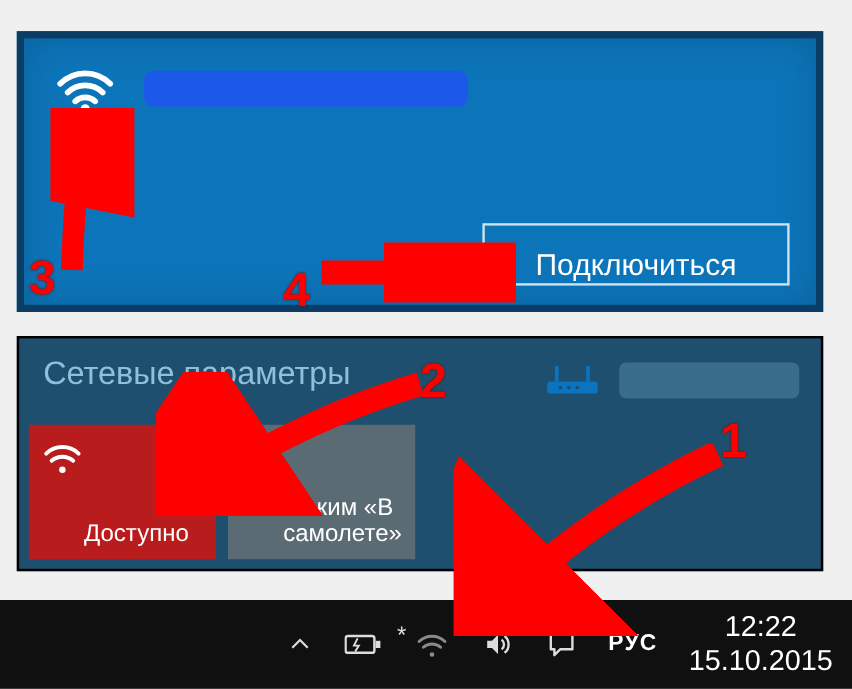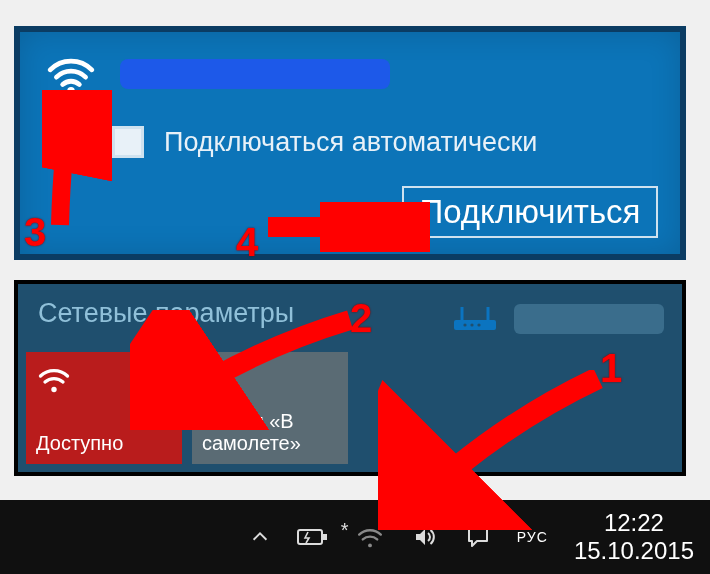--- a/index.html
+++ b/index.html
@@ -40,54 +40,54 @@
     background: #e8f1f8;
   }
   .chk-label { color: #e8f1f8; font-size: 27px; font-weight: 300; }
 
   .connect-btn {
     position: absolute; right: 22px; bottom: 16px;
     width: 256px; height: 52px;
     border: 2px solid #cfe2ef;
     background: #0c74b8;
     color: #ffffff;
-    font-size: 33px; font-weight: 400;
-    display: flex; align-items: center; justify-content: center;
+    font-size: 25px; font-weight: 400;
+    display: flex; align-items: flex-end; justify-content: center;
     cursor: pointer;
   }
 
   .marker {
     position: absolute;
     color: #ff0000; font-size: 40px; font-weight: 700;
     text-shadow: 0 0 2px #700;
     pointer-events: none;
   }
   
   .arrow { position: absolute; pointer-events: none; }
 
   
   .bottom-panel {
     position: absolute;
     left: 14px; top: 280px;
     width: 672px; height: 196px;
     background: #1f4f6e;
-    border: 4px solid #000000;
+    border: 2px solid #000000;
   }
   .settings-head {
     position: absolute; left: 20px; top: 14px;
     color: #90c0d9; font-size: 27px; font-weight: 300;
   }
   .tiles {
     position: absolute; left: 8px; bottom: 8px;
     display: flex; gap: 10px;
   }
   .tile {
     width: 156px; height: 112px;
     color: #fff; font-size: 20px;
-    display: flex; flex-direction: column;
+    display: flex; 
     padding: 12px 8px 10px 10px;
     cursor: pointer;
   }
   .tile.wifi { background: #b91c1c; }
   .tile.airplane { background: #5a6b74; }
   .tile-label { margin-top: auto; font-size: 20px; line-height: 1.1; }
 
   .router-row{
     position:absolute; right:18px; top:20px;
     display:flex; align-items:center; gap:14px;
@@ -103,21 +103,21 @@
     display: flex; align-items: center;
     color: #fff;
   }
   .tray {
     margin-left: auto;
     display: flex; align-items: center; gap: 26px;
     padding-right: 16px;
   }
   .tray .ico { color: #dcdcdc; }
   .clock { text-align: center; font-size: 24px; line-height: 1.15; }
-  .lang { font-size: 14px; letter-spacing: 1px; }
+  .lang { font-size: 19px; letter-spacing: 1px; font-weight: bold; }
 
   
   svg.icon { display: block; }
 
 </style>
 </head>
 <body>
 
 <div class="top-panel">
 
@@ -128,24 +128,20 @@
           <path d="M2 8 A14 14 0 0 1 22 8"></path>
           <path d="M5 11.5 A10 10 0 0 1 19 11.5"></path>
           <path d="M8 15 A6 6 0 0 1 16 15"></path>
         </g>
         <circle cx="12" cy="18" r="1.8" fill="#ffffff"></circle>
       </svg>
     </span>
     <div class="net-name-redact"></div>
   </div>
 
-  <div class="chk-row">
-    <div class="chk"></div>
-    <span class="chk-label">Подключаться автоматически</span>
-  </div>
 
   <div class="connect-btn">
     <span>Подключиться</span>
   </div>
 </div>
 
 <div class="bottom-panel">
   <div class="settings-head">Сетевые параметры</div>
 
   <div class="router-row">

